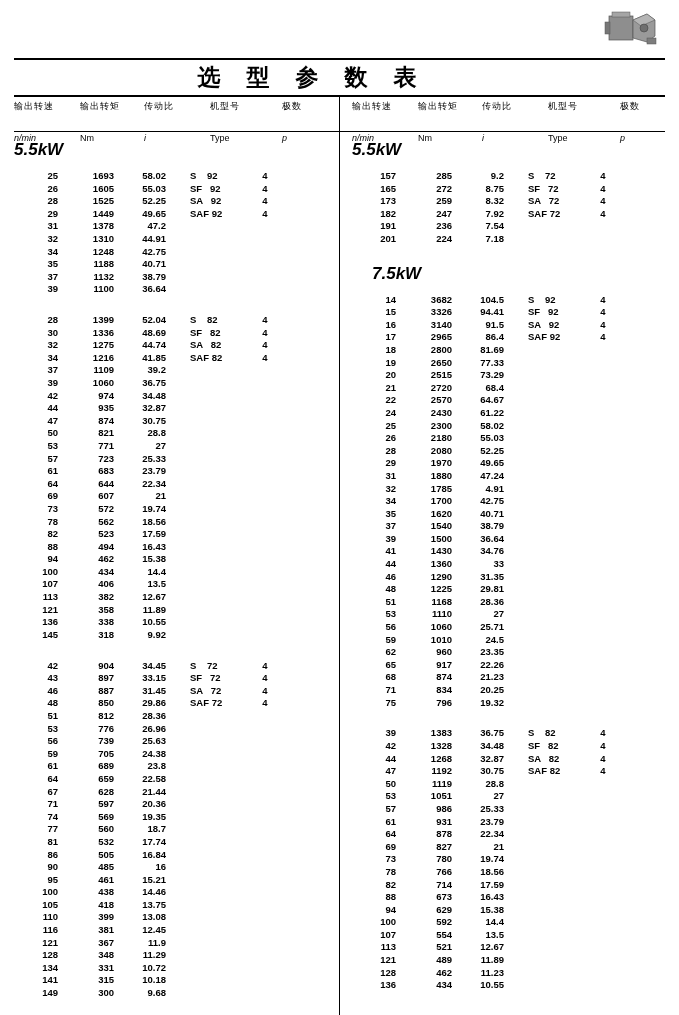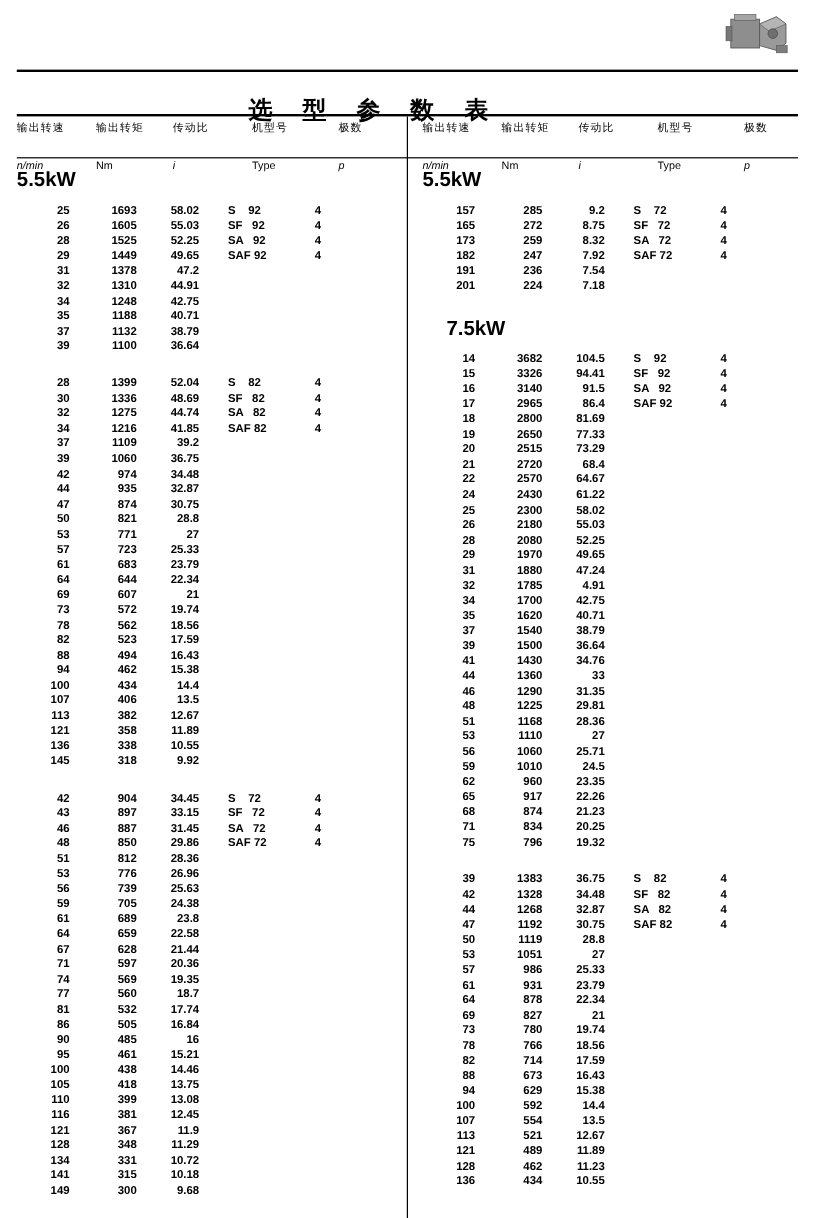--- a/index.html
+++ b/index.html
@@ -12,35 +12,36 @@
 
   
   .motor-img{position:absolute;right:18px;top:8px;width:58px;height:42px;}
 
   
   .title-rule-top{position:absolute;left:14px;top:58px;width:651px;height:2px;background:#000;}
   .title-rule-bottom{position:absolute;left:14px;top:95px;width:651px;height:2px;background:#000;}
   .doc-title{
     position:absolute;left:0;top:62px;width:623px;text-align:center;
     font-family:"DejaVu Sans", sans-serif;
-    font-size:20px;font-weight:bold;letter-spacing:9px;margin-top:16px;
+    font-size:23px;font-weight:bold;letter-spacing:9px;
   }
 
   
   .hdr-rule{position:absolute;left:14px;top:131px;width:651px;height:1px;background:#000;}
   .vert-divider{position:absolute;left:339px;top:97px;width:1px;height:918px;background:#000;}
 
   .hdr{position:absolute;font-size:9px;color:#000;}
   .hdr .cn{display:block;font-family:"DejaVu Sans", sans-serif;font-size:9px;letter-spacing:1px;}
   .hdr .en{display:block;font-size:9px;font-style:italic;margin-top:20px;}
   .hdr .en.up{font-style:normal;}
 
   .kw{
     position:absolute;font-size:17px;font-weight:bold;
     font-family:"Liberation Sans", sans-serif;
+    font-style:italic;
   }
 
   
   .tbl{position:absolute;font-size:9.5px;line-height:12.6px;white-space:pre;font-weight:bold;}
   .col-n{display:inline-block;width:44px;text-align:right;}
   .col-nm{display:inline-block;width:56px;text-align:right;}
   .col-i{display:inline-block;width:52px;text-align:right;padding-right:10px;}
   .col-type{display:inline-block;width:62px;text-align:left;padding-left:14px;}
   .col-p{display:inline-block;width:26px;text-align:center;}
 </style>

